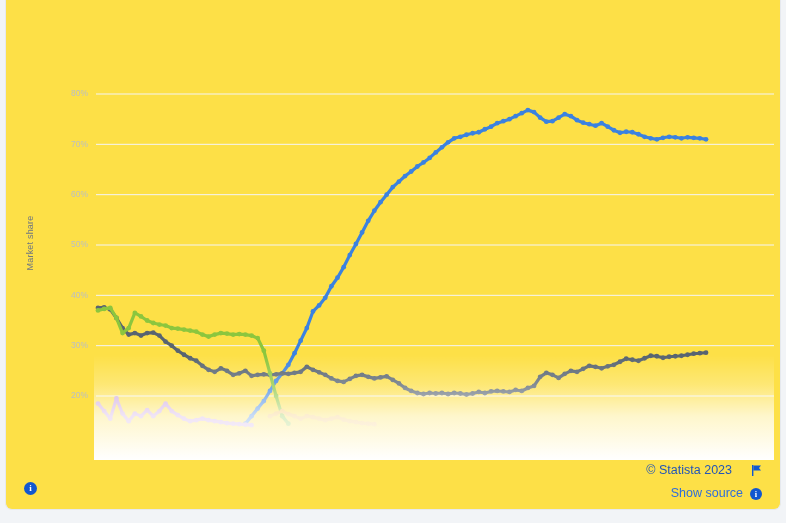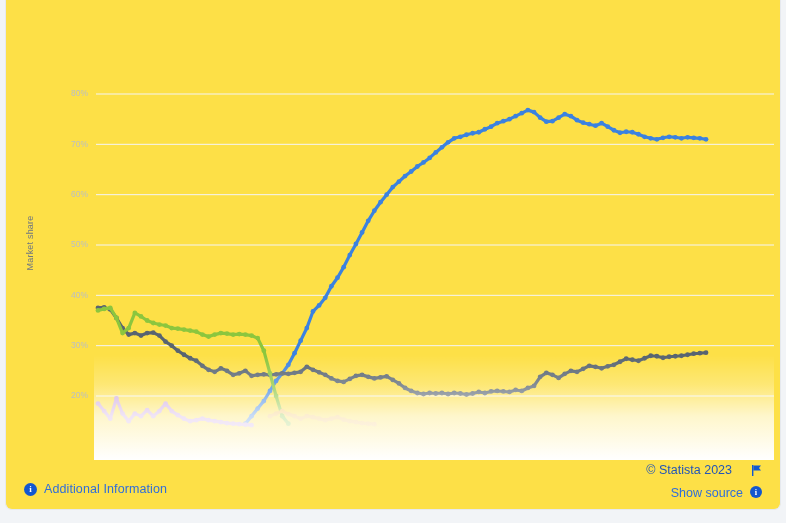--- a/index.html
+++ b/index.html
@@ -94,21 +94,21 @@
     align-items: center;
     gap: 20px;
     color: #2255b8;
     font-size: 12.5px;
   }
   .show-source {
     position: absolute;
     right: 20px;
     top: 26px;
     display: flex;
-    align-items: flex-start;
+    align-items: flex-end;
     gap: 7px;
     color: #2f6ddb;
     font-size: 12.5px;
     cursor: pointer;
     text-decoration: none;
   }
   .flag-icon { display: inline-block; width: 10px; height: 11px; flex: 0 0 auto; }
 
   .ytick {
     font-size: 8.5px;
@@ -427,21 +427,20 @@
             </g>
           </g>
         <rect x="88" y="355" width="680" height="105" fill="url(#fadeBottom)"></rect>
       </svg>
       <div class="axis-title">Market share</div>
     </div>
 
     <div class="footer">
       <a class="addl-info">
         <span class="icon-info">i</span>
-        <span class="lbl">Additional Information</span>
       </a>
 
       <div class="copyright">
         <span>© Statista 2023</span>
         <span class="flag-icon">
           <svg width="10" height="11" viewBox="0 0 10 11">
             <rect x="0" y="0" width="1.4" height="11" fill="#1257cf"></rect>
             <path d="M1.4 0.4 L9 0.4 L7 3 L9 5.6 L1.4 5.6 Z" fill="#1257cf"></path>
           </svg>
         </span>

